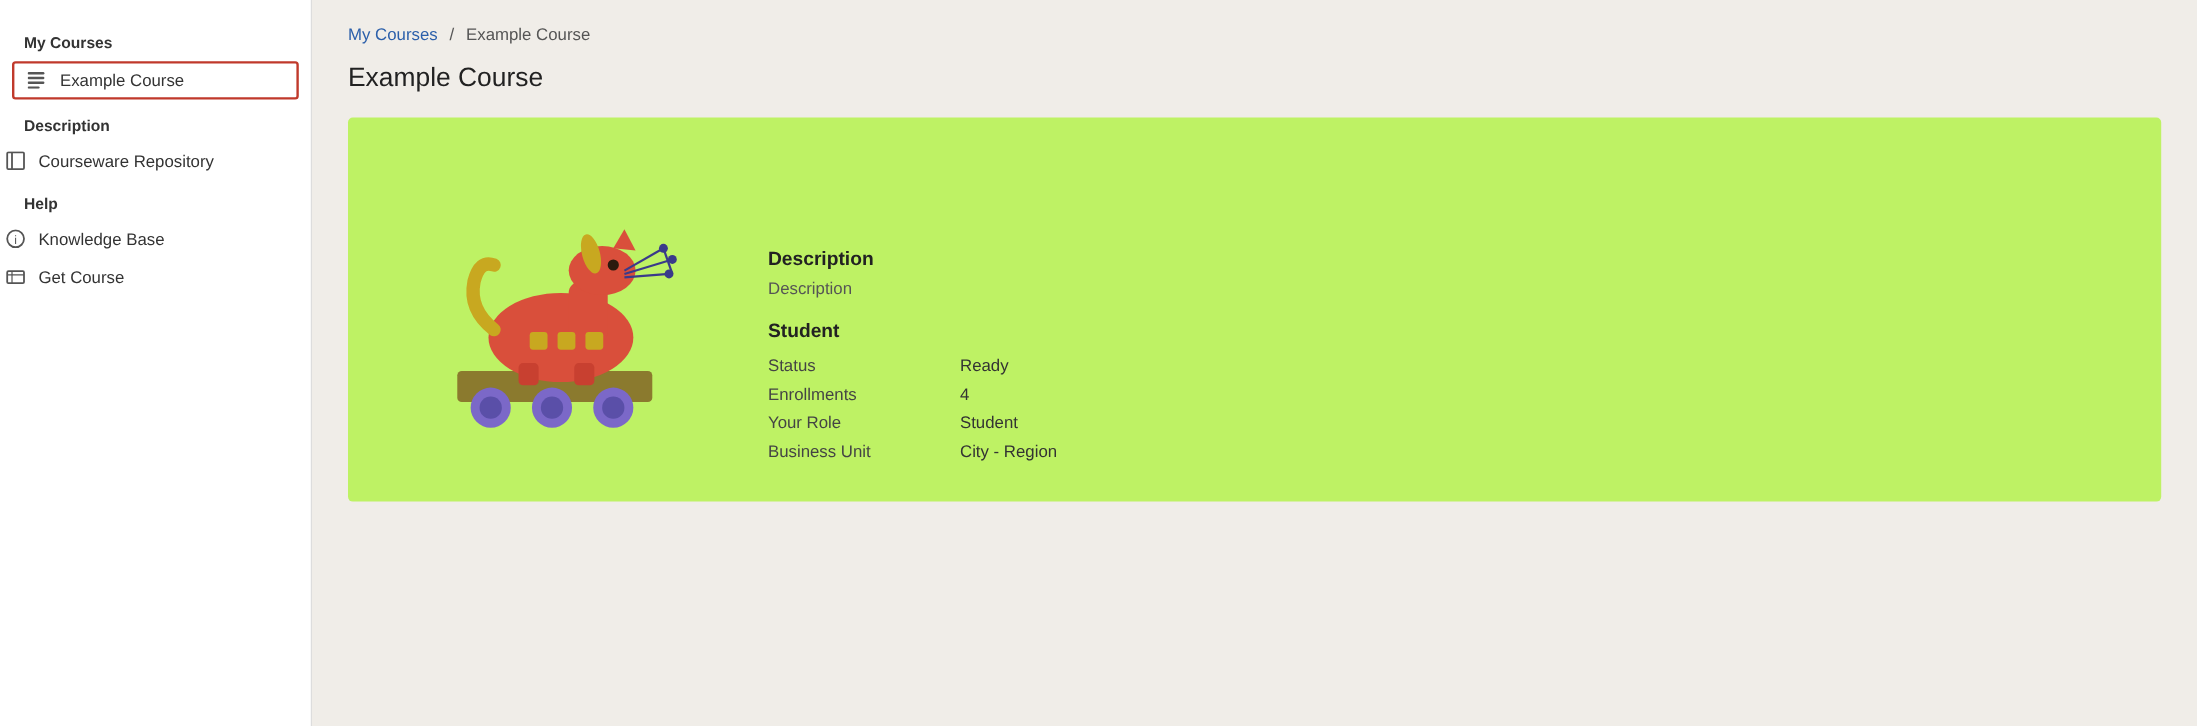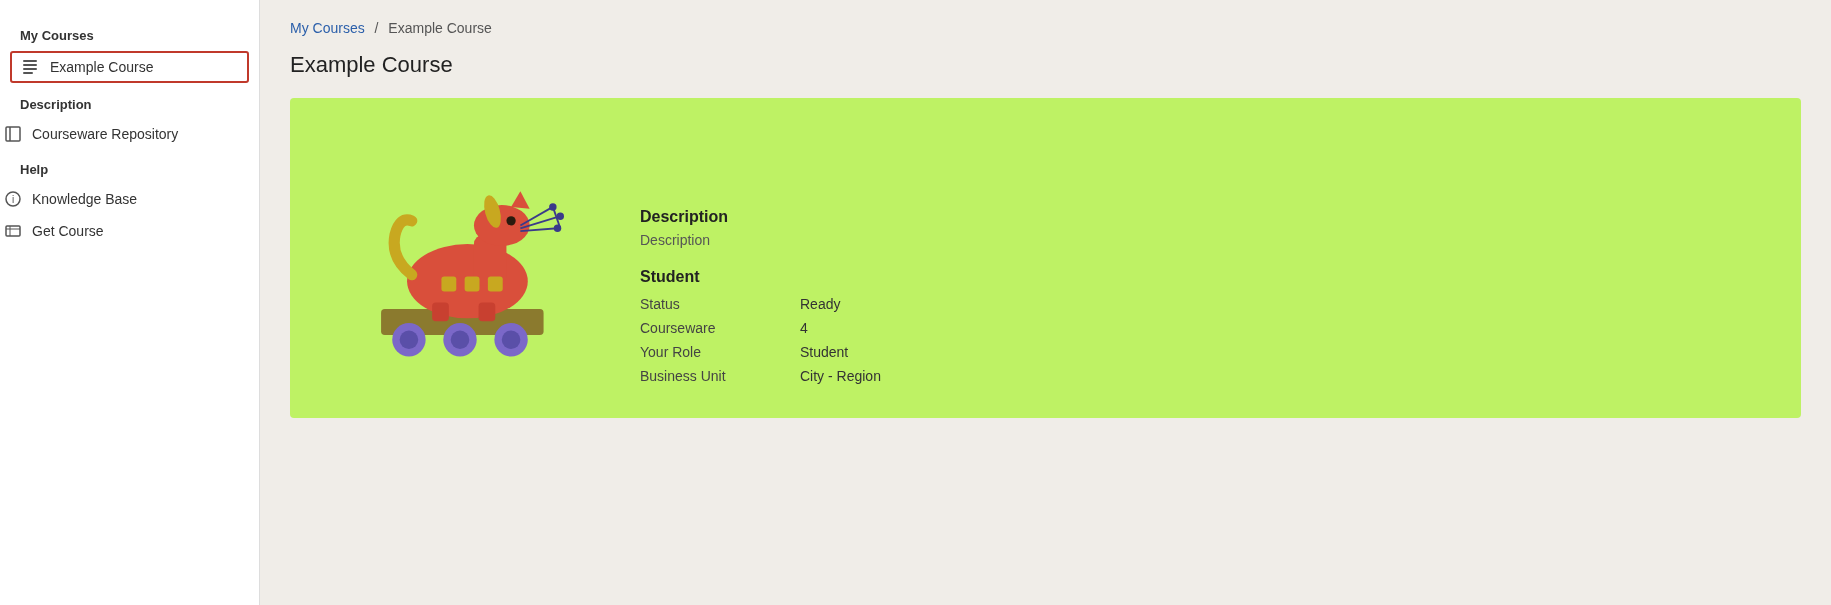--- a/index.html
+++ b/index.html
@@ -256,21 +256,21 @@
         <div class="detail-description">Description</div>
 
         <div class="detail-section-title">Student</div>
         <table class="detail-table">
           <tbody id="details-tbody">
           <tr>
                 <td>Status</td>
                 <td>Ready</td>
               </tr>
               <tr>
-                <td>Courseware</td>
+                <td>Enrollments</td>
                 <td>4</td>
               </tr>
               <tr>
                 <td>Your Role</td>
                 <td>Student</td>
               </tr>
               <tr>
                 <td>Business Unit</td>
                 <td>City - Region</td>
               </tr>

